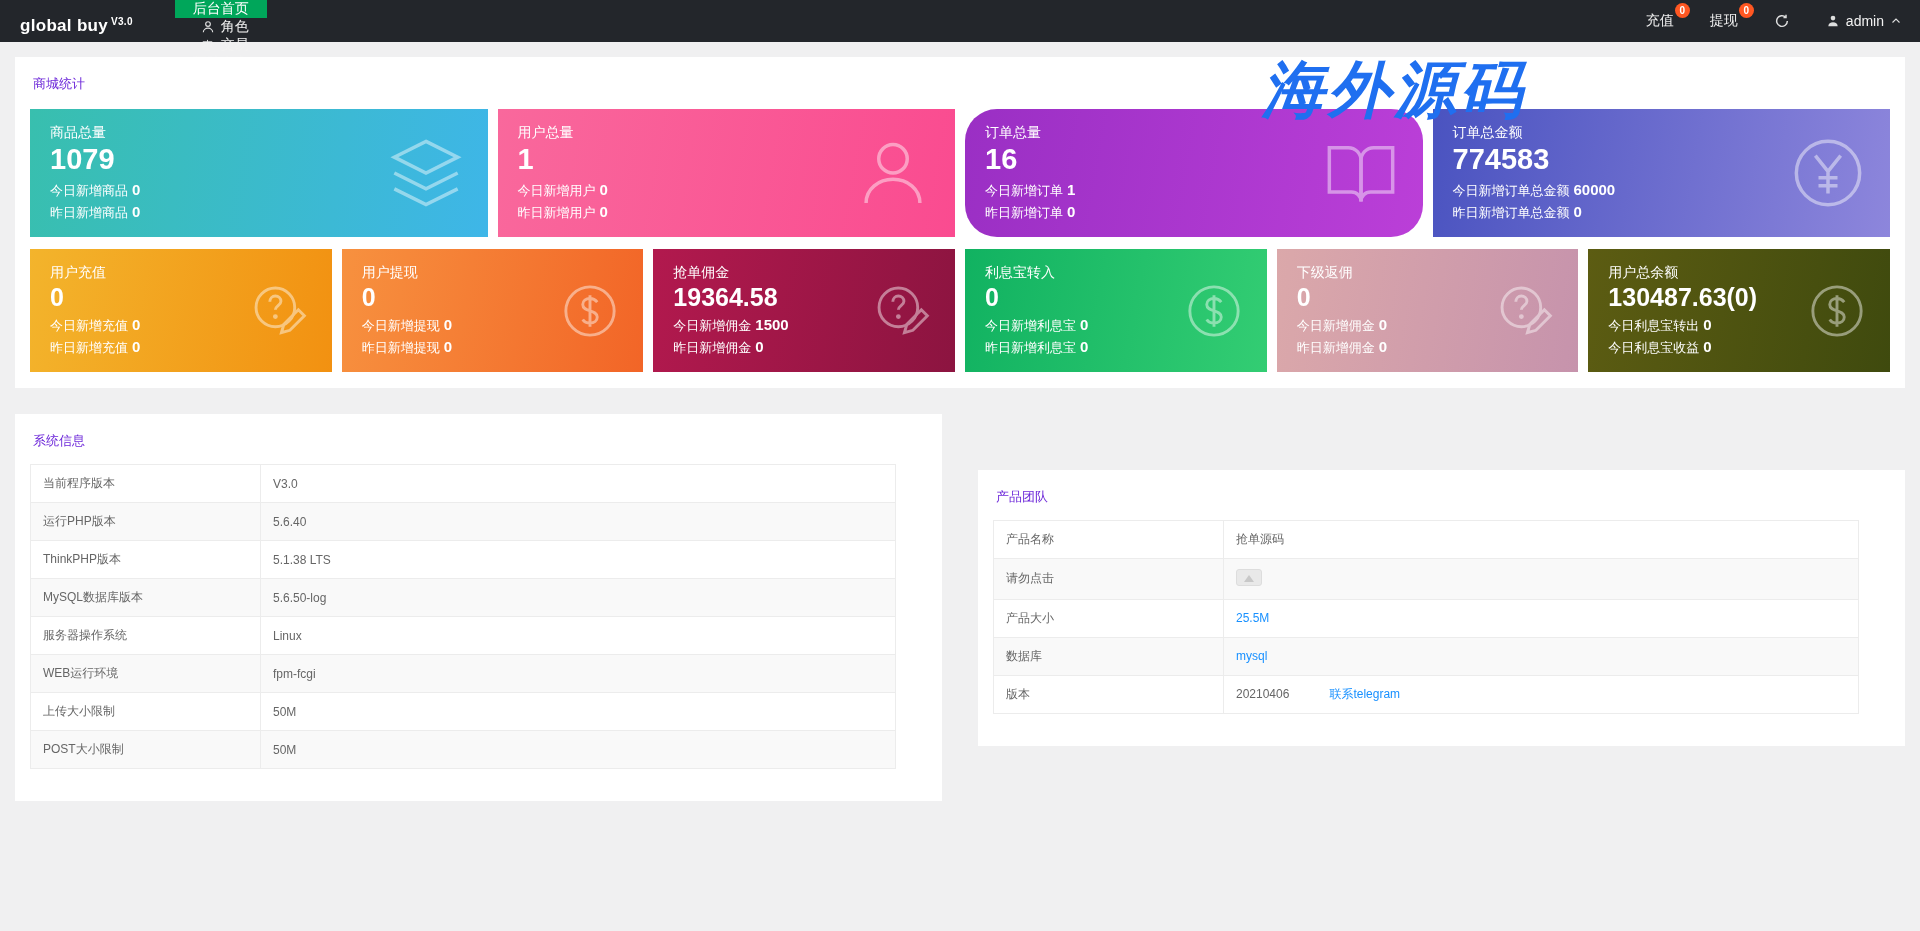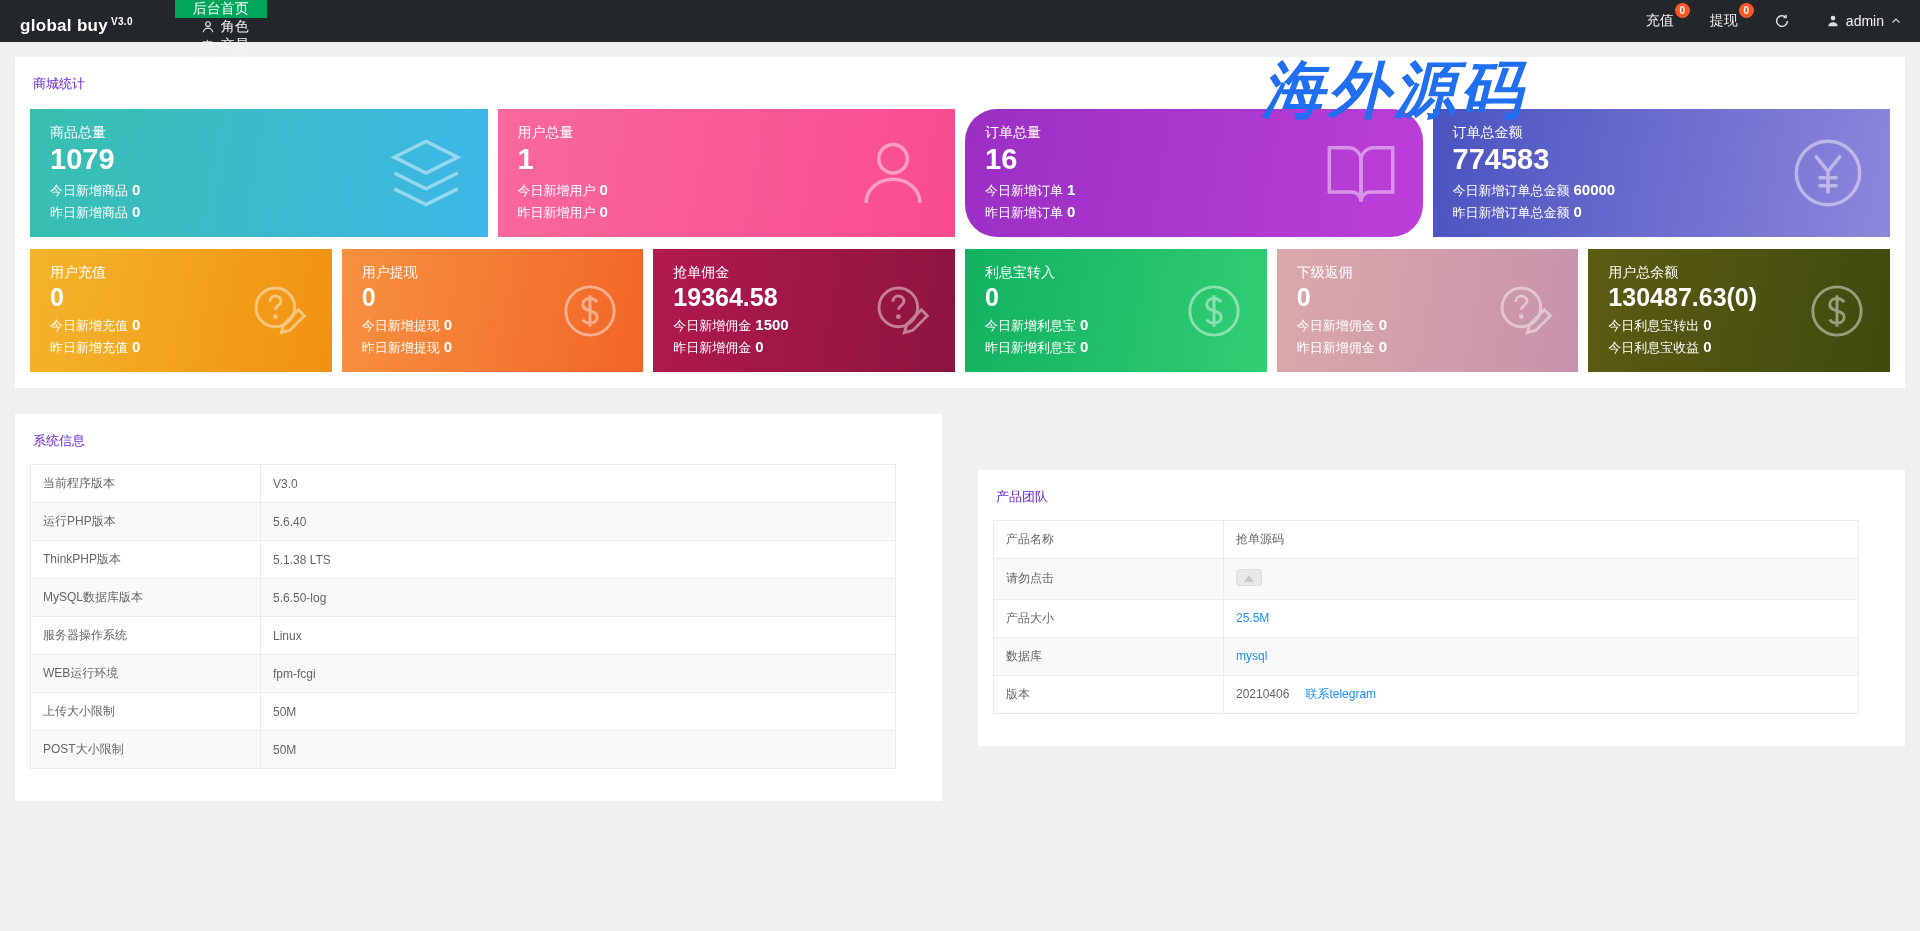--- a/index.html
+++ b/index.html
@@ -129,21 +129,21 @@
     font-size:12px;
     color:#666;
   }
   .info-table td{
     border:1px solid #ececec;
     padding:10px 12px;
   }
   .info-table tr:nth-child(even){background:#f9f9f9;}
   .info-table td.label{width:230px;}
   a.link{color:var(--link);text-decoration:none;cursor:pointer;}
-  .tg-link{margin-left:16px;}
+  .tg-link{margin-left:40px;}
   .img-placeholder{
     display:inline-block;
     width:26px;
     height:17px;
     background:#e9e9e9;
     border:1px solid #ddd;
     border-radius:3px;
     position:relative;
   }
   .img-placeholder::after{

